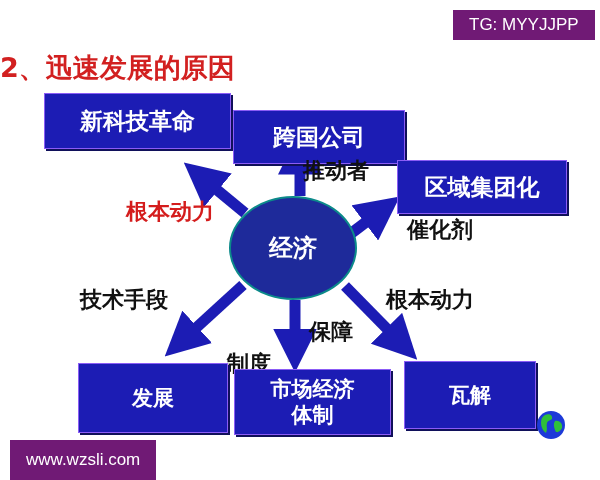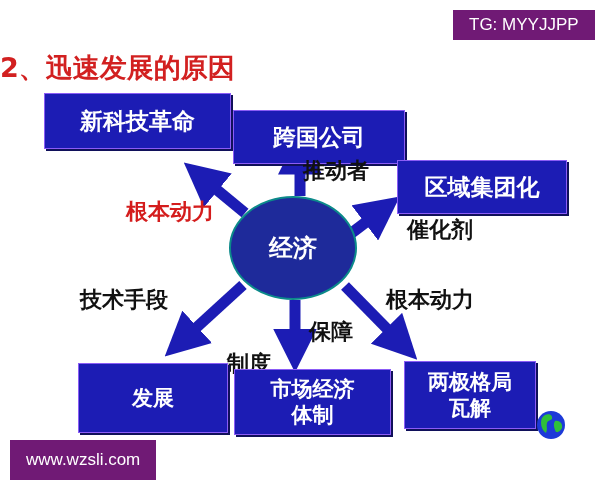--- a/index.html
+++ b/index.html
@@ -67,21 +67,20 @@
 </div>
 
 <div class="box" style="left:78px;top:363px;width:148px;height:68px;font-size:21px;flex-direction:column;">
   <span>发展</span>
 </div>
 <div class="box" style="left:234px;top:369px;width:155px;height:64px;font-size:21px;flex-direction:column;">
   <span>市场经济</span>
   <span>体制</span>
 </div>
 <div class="box" style="left:404px;top:361px;width:130px;height:66px;font-size:21px;flex-direction:column;">
-  <span>两极格局</span>
   <span>瓦解</span>
 </div>
 
 <svg class="abs" style="left:536px;top:410px;" width="30" height="30" viewBox="0 0 30 30">
   <circle cx="15" cy="15" r="14" fill="#1d3ad8"></circle>
   <path d="M9,5 C13,3 17,5 16,9 C14,11 12,10 11,13 C10,16 12,19 10,23 C7,21 5,17 5,13 C5,9 6,7 9,5 Z" fill="#2fbf3a"></path>
   <path d="M19,11 C23,10 27,13 26,18 C24,22 20,24 19,20 C18,17 17,14 19,11 Z" fill="#2fbf3a"></path>
 </svg>
 
 <div class="wm" style="left:10px;top:440px;height:40px;">www.wzsli.com</div>

